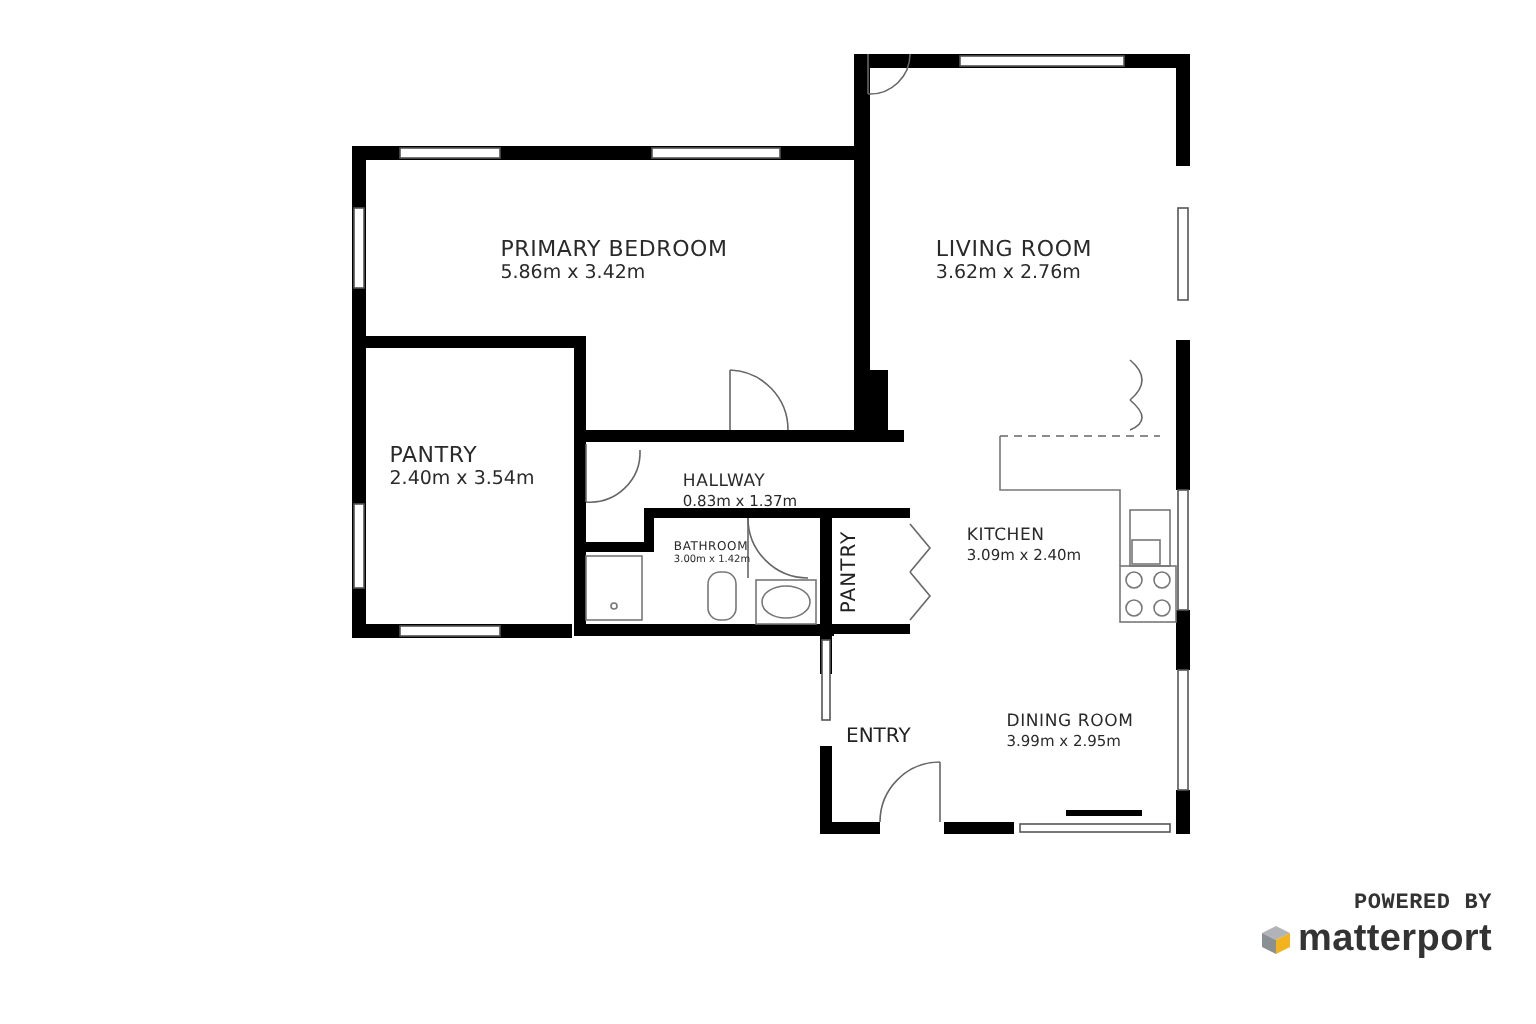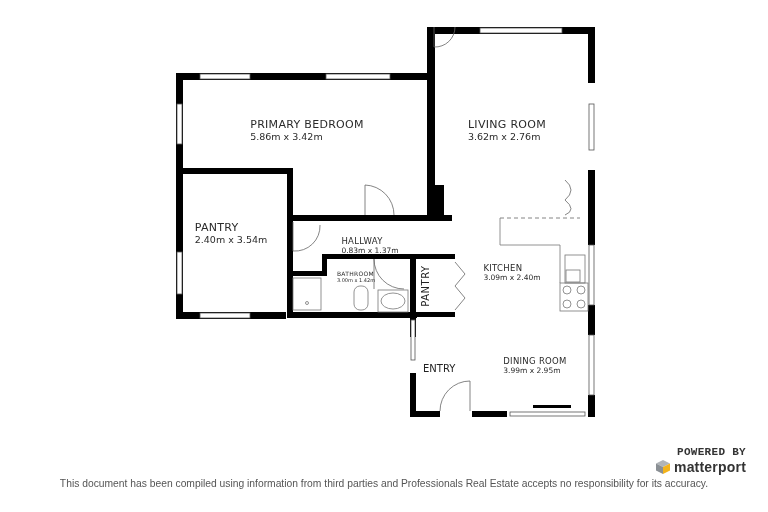--- a/index.html
+++ b/index.html
@@ -13,21 +13,21 @@
   .room-dim { display: block; font-size: 9.5px; }
   .small .room-name { font-size: 8.5px; }
   .small .room-dim { font-size: 7.5px; }
   .tiny .room-name { font-size: 6px; }
   .tiny .room-dim { font-size: 5px; }
   .pantry { position: absolute; left: 425px; top: 286px; transform: translate(-50%, -50%) rotate(-90deg); font-size: 10px; letter-spacing: 0.5px; white-space: nowrap; }
   .entry { position: absolute; left: 423px; top: 363px; font-size: 10px; white-space: nowrap; }
   .brand { position: absolute; right: 22px; top: 446px; text-align: right; }
   .brand-powered { font-family: Liberation Mono, monospace; font-weight: bold; font-size: 11px; color: #333; letter-spacing: 0.3px; }
   .brand-row { display: flex; align-items: center; justify-content: flex-end; margin-top: 1px; }
-  .brand-name { font-family: "Liberation Sans", sans-serif; font-weight: bold; font-size: 14px; color: #333; letter-spacing: 0.2px; }
+  .brand-name { font-family: "Liberation Sans", sans-serif; font-weight: bold; font-size: 19px; color: #333; letter-spacing: 0.2px; }
   .disclaimer { position: absolute; left: 0; width: 768px; top: 476px; text-align: center; font-family: "Liberation Sans", sans-serif; font-size: 10.3px; color: #555; line-height: 15px; }
   .disclaimer span { display: block; }
 </style>
 </head>
 <body>
 
 <svg id="plan" viewBox="0 0 768 512" xmlns="http://www.w3.org/2000/svg">
   <g fill="#000">
 
     <rect x="176" y="73" width="258" height="7"></rect>
@@ -153,14 +153,13 @@
     <svg width="16" height="16" viewBox="0 0 16 16" style="margin-right:3px;">
       <polygon points="8,1 15,4.5 8,8 1,4.5" fill="#b0b4b8"></polygon>
       <polygon points="1,4.5 8,8 8,15 1,11.5" fill="#8a8f94"></polygon>
       <polygon points="15,4.5 8,8 8,15 15,11.5" fill="#f2b31c"></polygon>
     </svg>
     <span class="brand-name">matterport</span>
   </div>
 </div>
 
 <div class="disclaimer">
-  <span>This document has been compiled using information from third parties and Professionals Real Estate accepts no responsibility for its accuracy.</span>
 </div>
 
 </body></html>

